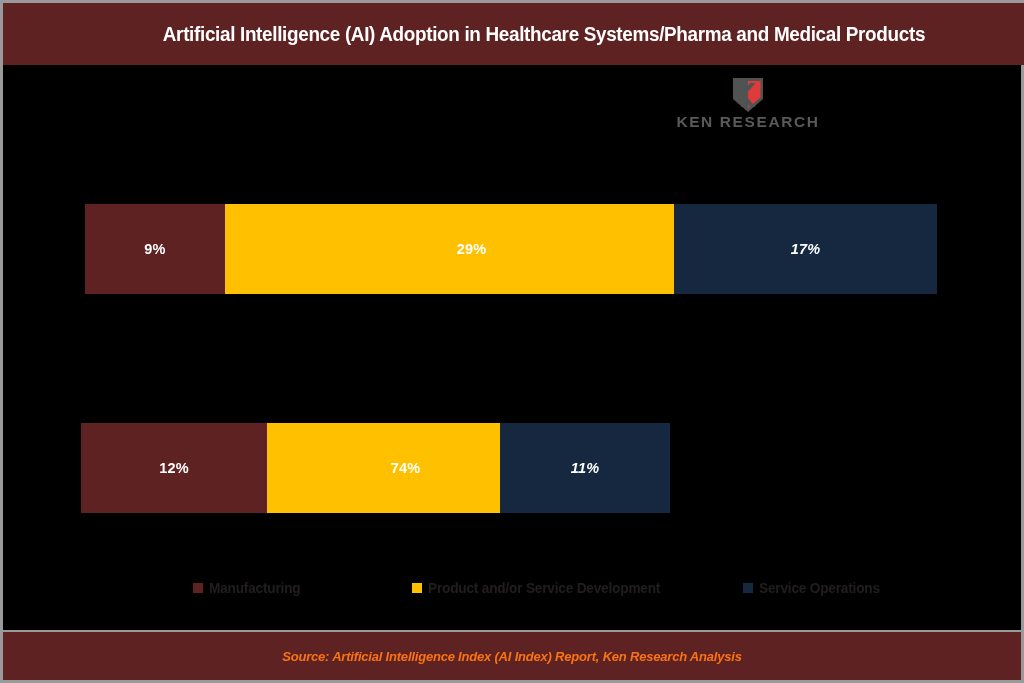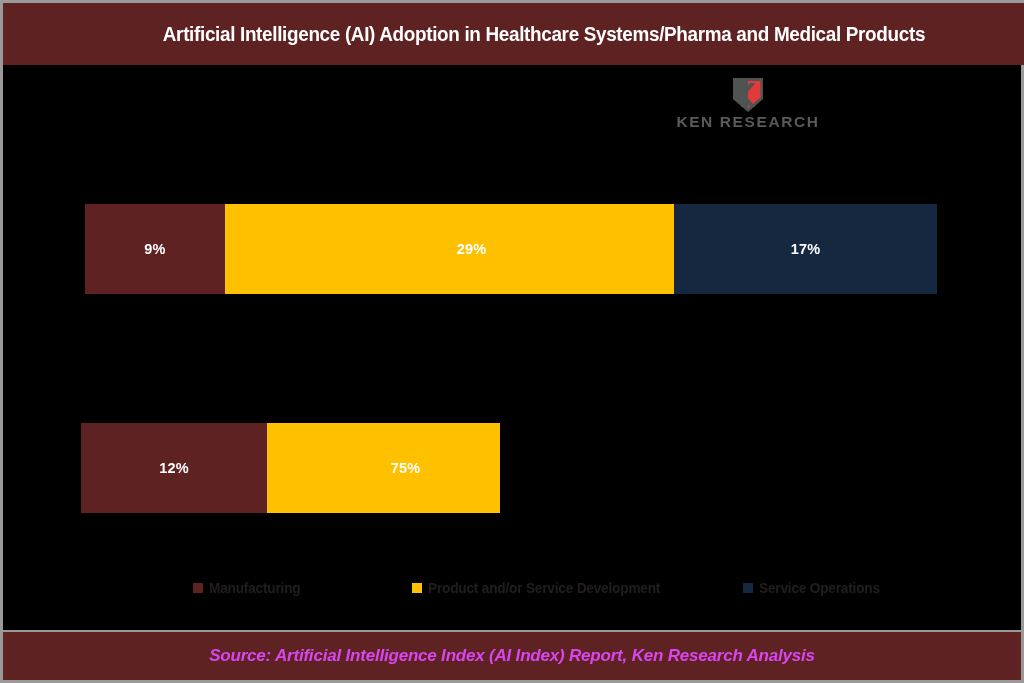--- a/index.html
+++ b/index.html
@@ -106,21 +106,21 @@
   }
   .bar-segment .seg-label {
     color: #ffffff;
     font-size: 14.5px;
     font-weight: bold;
     font-family: "Liberation Sans", sans-serif;
     letter-spacing: 0.2px;
   }
   .seg-manufacturing { background: #5E2222; }
   .seg-product       { background: #FFC000; padding-left: 44px; }
-  .seg-service       { background: #16283F; }
+  .seg-service       { background: #16283F; font-style: italic; }
 
   
   #legend {
     position: absolute;
     left: 0;
     top: 508px;
     width: 1018px;
     height: 30px;
     display: flex;
     flex-direction: row;
@@ -159,22 +159,22 @@
     width: 1018px;
     height: 50px;
     background: #5E2222;
     display: flex;
     align-items: center;
     justify-content: center;
     border-top: 2px solid #9a9a9a;
     box-sizing: border-box;
   }
   #source-text {
-    color: #d946ef;
-    font-size: 17px;
+    color: #f97316;
+    font-size: 13px;
     font-weight: bold;
     font-style: italic;
     letter-spacing: -0.2px;
     white-space: nowrap;
     font-family: "Liberation Sans", sans-serif;
   }
 </style>
 </head>
 <body>
 
@@ -209,21 +209,24 @@
       <div class="bar-segment seg-service" style="width:263px">
         <span class="seg-label">17%</span>
       </div>
     </div>
 
     <div id="bar-row-2" class="bar-row">
       <div class="bar-segment seg-manufacturing" style="width:186px">
         <span class="seg-label">12%</span>
       </div>
       <div class="bar-segment seg-product" style="width:233px">
-        <span class="seg-label">75%</span>
+        <span class="seg-label">74%</span>
+      </div>
+      <div class="bar-segment seg-service" style="width:170px">
+        <span class="seg-label">11%</span>
       </div>
     </div>
 
     <div id="legend">
       <div class="legend-item" id="legend-item-0">
         <span class="legend-swatch" style="background:#5E2222"></span>
         <span class="legend-label" style="color:#221E1E">Manufacturing</span>
       </div>
       <div class="legend-item" id="legend-item-1">
         <span class="legend-swatch" style="background:#FFC000"></span>

